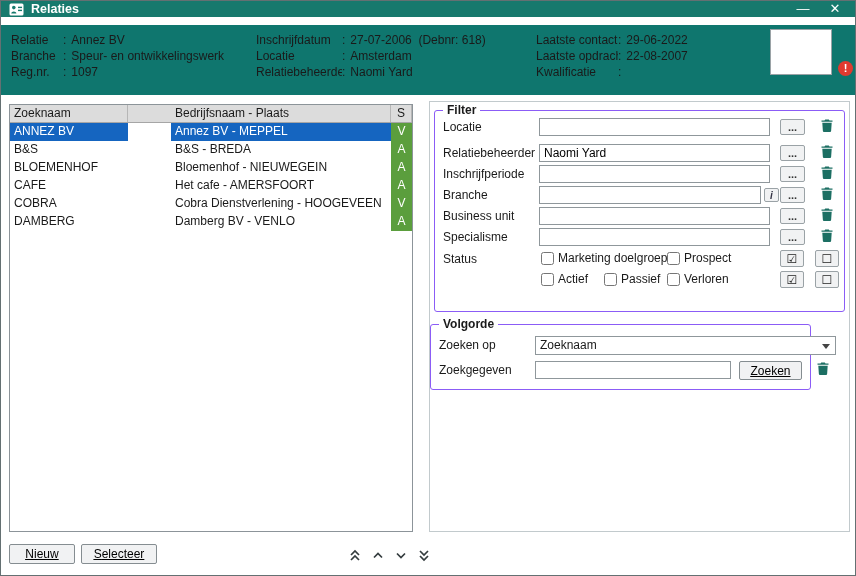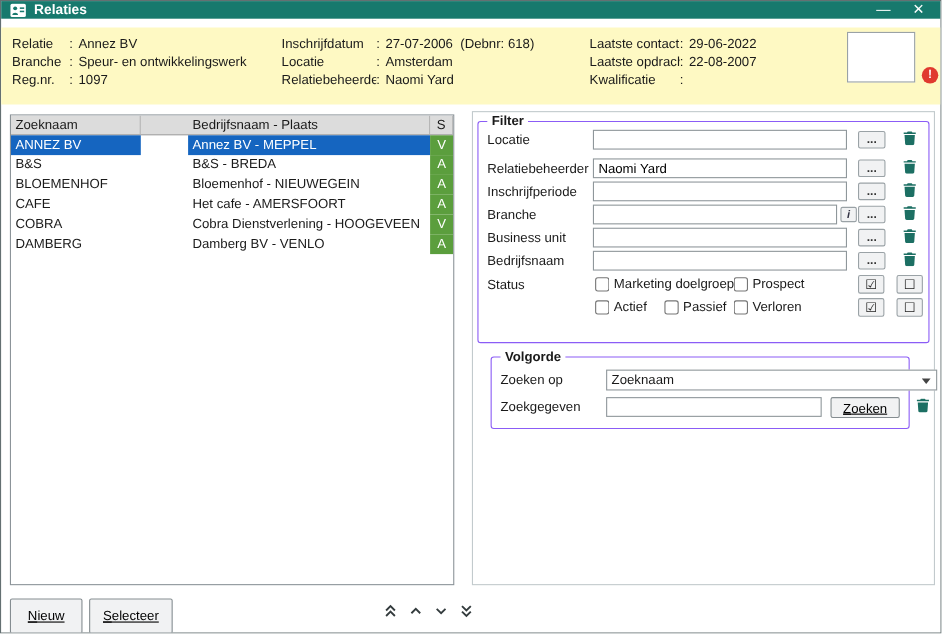--- a/index.html
+++ b/index.html
@@ -10,21 +10,21 @@
 
   
   .titlebar { position:absolute; left:0; top:0; width:100%; height:16px; background:#17796d; color:#fff; display:flex; align-items:center; padding:0 10px 0 8px; }
   .app-icon { display:flex; margin-right:7px; }
   .title { font-weight:bold; font-size:12.5px; }
   .tb-spacer { flex:1; }
   .tb-btn { width:20px; text-align:center; font-size:13px; line-height:24px; cursor:default; }
   .tb-btn.close { margin-left:12px; }
 
   
-  .header { position:absolute; left:0; top:24px; width:100%; height:70px; background:#fef9c3;padding-left:15px; }
+  .header { position:absolute; left:0; top:24px; width:100%; height:70px; background:#0f766e;padding-left:15px; }
   .hcol { position:absolute; top:7px; }
   .hrow { display:flex; height:16px; line-height:16px; }
   .hlabel { white-space:nowrap; overflow:hidden; }
   .hcol-1 { left:10px; }  .hcol-1 .hlabel { width:52px; }
   .hcol-2 { left:255px; } .hcol-2 .hlabel { width:86px; }
   .hcol-3 { left:535px; } .hcol-3 .hlabel { width:82px; }
   .hsep { padding-right:5px; }
   .hval { white-space:pre; }
   .photo { position:absolute; top:4px; right:23px; width:62px; height:46px; background:#fff; border:1px solid #9aa2a6; }
   .alert { position:absolute; top:36px; right:2px; width:15px; height:15px; border-radius:50%; background:#e03a2f; color:#fff; text-align:center; line-height:15px; font-size:11px; font-weight:bold; }
@@ -37,39 +37,39 @@
   .lc1 { width:118px; padding-left:4px; }
   .lc2 { flex:1; padding-left:4px;margin-left:43px; }
   .lc3 { width:21px; text-align:center; padding-left:0; }
   .lrow.selected .lc1, .lrow.selected .lc2 { background:#1565c0; color:#fff; }
   .badge { background:#5b9e3d; color:#fff; }
 
   
   .rightpanel { position:absolute; left:428px; top:100px; width:421px; height:431px; border:1px solid #c2cacd; background:#fff; }
   .groupbox { position:absolute; border:1px solid #8b5cf6; border-radius:3px; background:#fff; }
   .gb-filter { left:4px; top:8px; width:411px; height:202px; }
-  .gb-volgorde { left:16px; top:222px; width:381px; height:66px; }
+  .gb-volgorde { left:0; top:222px; width:381px; height:66px; }
   .legend { position:absolute; top:-8px; left:8px; background:#fff; padding:0 4px; font-weight:bold; line-height:15px; }
 
   .frow, .vrow { position:absolute; left:0; width:100%; height:19px; }
   .flabel { position:absolute; left:8px; top:2px; white-space:nowrap; }
   .tinput { position:absolute; left:104px; top:0; width:231px; height:18px; border:1px solid #8f979b; background:#fff; padding:0 4px; font:inherit; }
   .tinput.short { width:222px; }
   .ibtn { position:absolute; left:329px; top:2px; width:15px; height:14px; border:1px solid #9aa2a6; background:#f1f2f3; border-radius:2px; font-size:10px; font-style:italic; font-weight:bold; line-height:11px; text-align:center; color:#334; }
   .dots { position:absolute; left:345px; top:1px; width:25px; height:16px; border:1px solid #9aa2a6; background:#f1f2f3; border-radius:2px; font-size:11px; font-weight:bold; line-height:8px; text-align:center; color:#333; }
   .trashbtn { position:absolute; left:381px; top:1px; width:22px; height:16px; border:none; background:none; display:flex; align-items:center; justify-content:center; }
   .cbtn { position:absolute; top:0; width:24px; height:17px; border:1px solid #9aa2a6; background:#f1f2f3; border-radius:2px; font-size:12px; line-height:14px; text-align:center; color:#222; }
   .checkitem { position:absolute; top:1px; display:flex; align-items:center; gap:4px; white-space:nowrap; }
   .checkitem input { width:13px; height:13px; margin:0; }
 
   .vselect { position:absolute; left:104px; top:0; width:301px; height:19px; border:1px solid #8f979b; background:#fff; line-height:17px; padding-left:4px; }
   .varrow { position:absolute; right:5px; top:7px; width:0; height:0; border-left:4px solid transparent; border-right:4px solid transparent; border-top:5px solid #444; }
   .vinput { position:absolute; left:104px; top:0; width:196px; height:18px; border:1px solid #8f979b; background:#fff; padding:0 4px; font:inherit; }
 
-  .btn { position:absolute; border:1px solid #858d91; background:#f1f2f3; border-radius:2px; font:inherit; height:32px; padding:0; }
+  .btn { position:absolute; border:1px solid #858d91; background:#f1f2f3; border-radius:2px; font:inherit; height:20px; padding:0; }
   .btn-label { display:block; text-align:center; line-height:18px; padding:0 6px;text-decoration:underline; }
   .btn-label::first-letter { text-decoration:underline; }
   .zoekenbtn { left:308px; top:0; width:63px; height:19px; }
   .nieuwbtn { left:8px; top:543px; width:66px; }
   .selecteerbtn { left:80px; top:543px; width:76px; }
 
   .nav { position:absolute; left:346px; top:546px; display:flex; gap:7px; }
   .nav button { border:none; background:none; padding:1px; display:flex; }
 </style>
 </head>
@@ -242,21 +242,21 @@
         <input class="tinput" value="" style="">
         <button class="dots">...</button>
         <button class="trashbtn">
             <span><svg width="12" height="13" viewBox="0 0 12 13">
                 <path fill="#1c6f63" d="M4.2 0.5h3.6l.7 1h3v1.3H0.5V1.5h3zM1.3 3.8h9.4l-.55 7.9c-.06.75-.65 1.3-1.4 1.3H3.25c-.75 0-1.34-.55-1.4-1.3z"></path>
               </svg></span>
           </button>
       </div>
 
       <div class="frow" style="top:117px">
-        <span class="flabel">Bedrijfsnaam</span>
+        <span class="flabel">Specialisme</span>
         <input class="tinput" value="" style="">
         <button class="dots">...</button>
         <button class="trashbtn">
             <span><svg width="12" height="13" viewBox="0 0 12 13">
                 <path fill="#1c6f63" d="M4.2 0.5h3.6l.7 1h3v1.3H0.5V1.5h3zM1.3 3.8h9.4l-.55 7.9c-.06.75-.65 1.3-1.4 1.3H3.25c-.75 0-1.34-.55-1.4-1.3z"></path>
               </svg></span>
           </button>
       </div>
 
       <div class="frow" style="top:139px">

